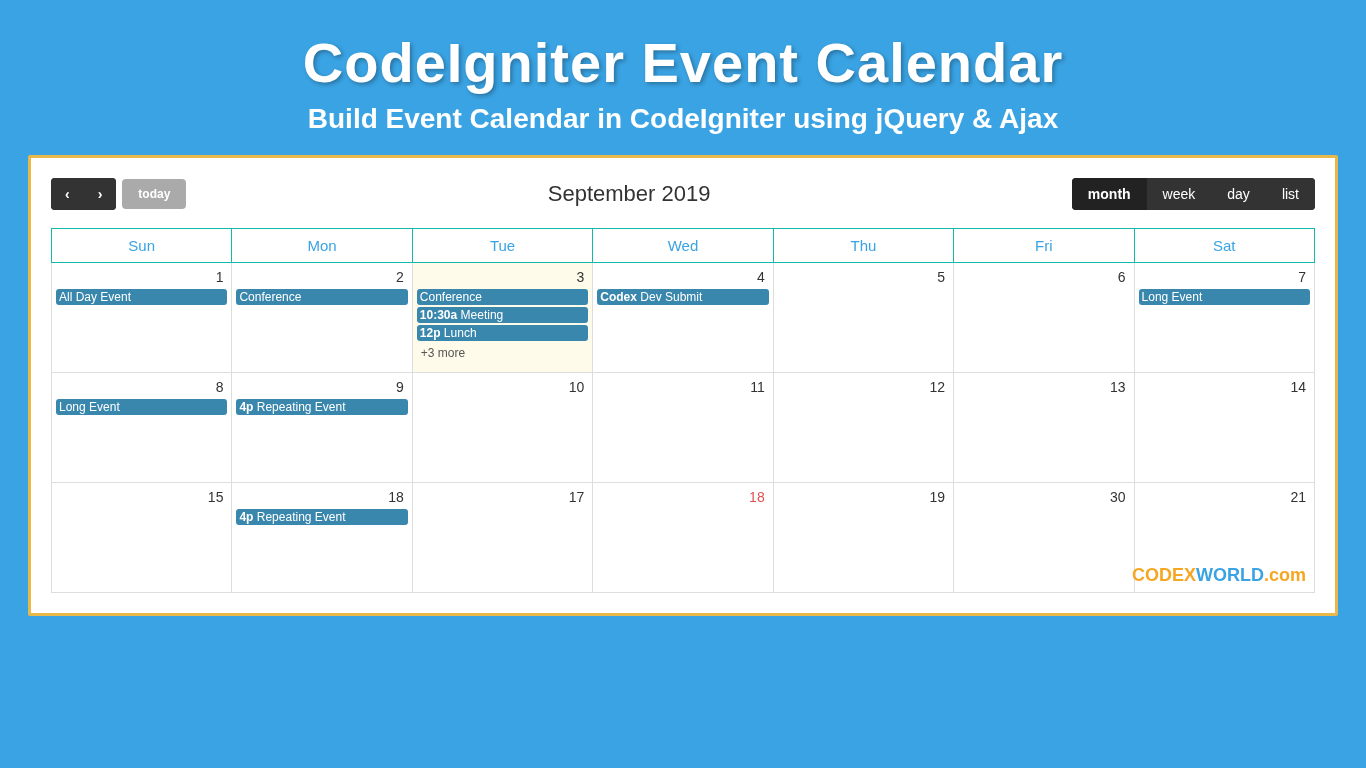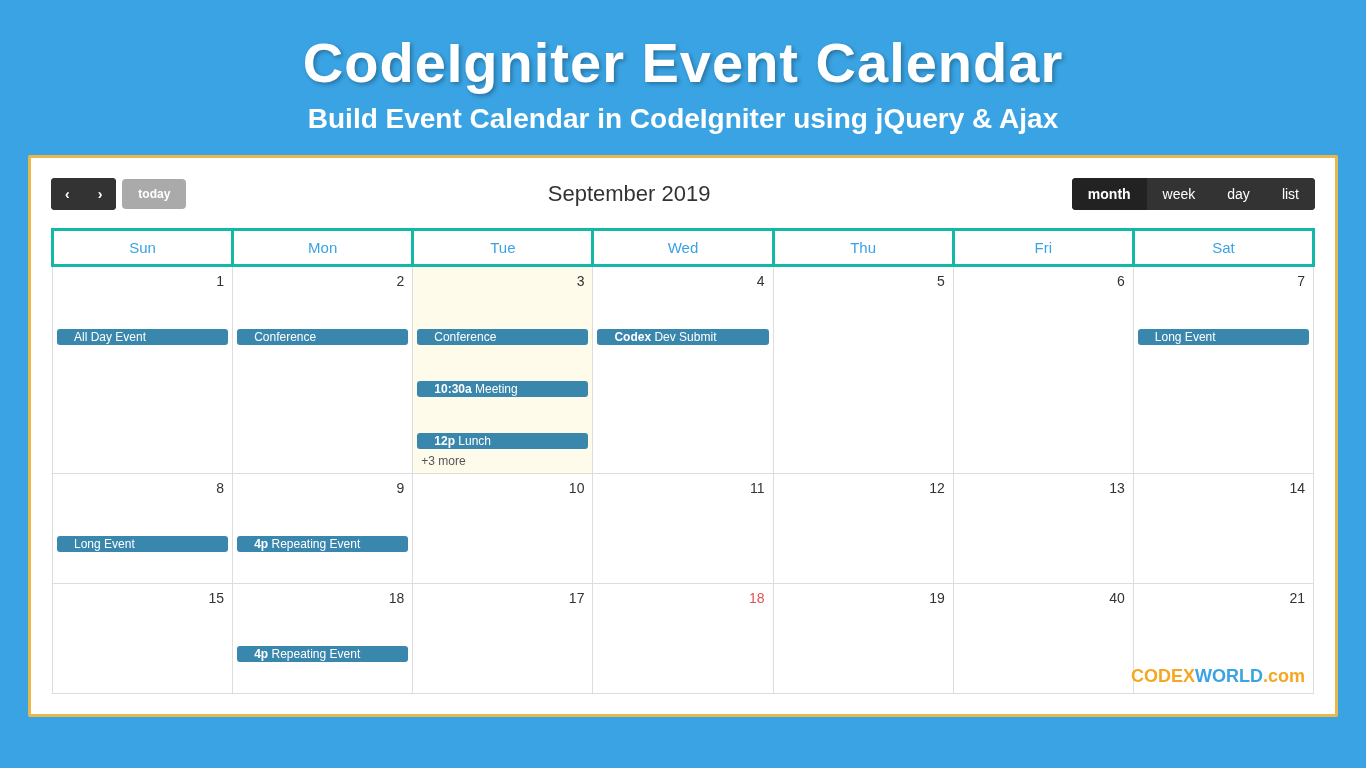--- a/index.html
+++ b/index.html
@@ -101,21 +101,21 @@
       width: 100%;
       border-collapse: collapse;
     }
 
     .calendar-table thead th {
       text-align: center;
       padding: 8px 4px;
       font-size: 15px;
       font-weight: normal;
       color: #3aa3e3;
-      border: 3px solid #14b8a6;
+      border: 1px solid #14b8a6;
       background: white;
     }
 
     .calendar-table tbody td {
       border: 1px solid #ddd;
       vertical-align: top;
       width: calc(100% / 7);
       height: 110px;
       padding: 4px;
       position: relative;
@@ -132,28 +132,27 @@
       color: #333;
       padding: 2px 4px 4px 0;
     }
     .day-num.today-num {
       color: #e05252;
     }
 
     .event-bar {
       display: block;
       border-radius: 3px;
-      padding: 1px 17px;
+      padding: 1px 3px;
       font-size: 12px;
       color: white;
       margin-bottom: 2px;
       white-space: nowrap;
       overflow: hidden;
       text-overflow: ellipsis;
-      margin-top: 36px;
     }
     .event-bar.blue { background: #3a87ad; }
 
     .event-time {
       font-weight: bold;
     }
 
     .more-link {
       font-size: 12px;
       color: #555;
@@ -287,21 +286,21 @@
           <td>
             <div class="day-num">17</div>
           </td>
           <td>
             <div class="day-num today-num">18</div>
           </td>
           <td>
             <div class="day-num">19</div>
           </td>
           <td>
-            <div class="day-num">40</div>
+            <div class="day-num">30</div>
           </td>
           <td style="position:relative;">
             <div class="day-num">21</div>
             <div class="codexworld-brand">
               <span class="codex-orange">CODEX</span><span class="codex-blue">WORLD</span><span class="codex-orange">.com</span>
             </div>
           </td>
         </tr>
       </tbody>
     </table>

